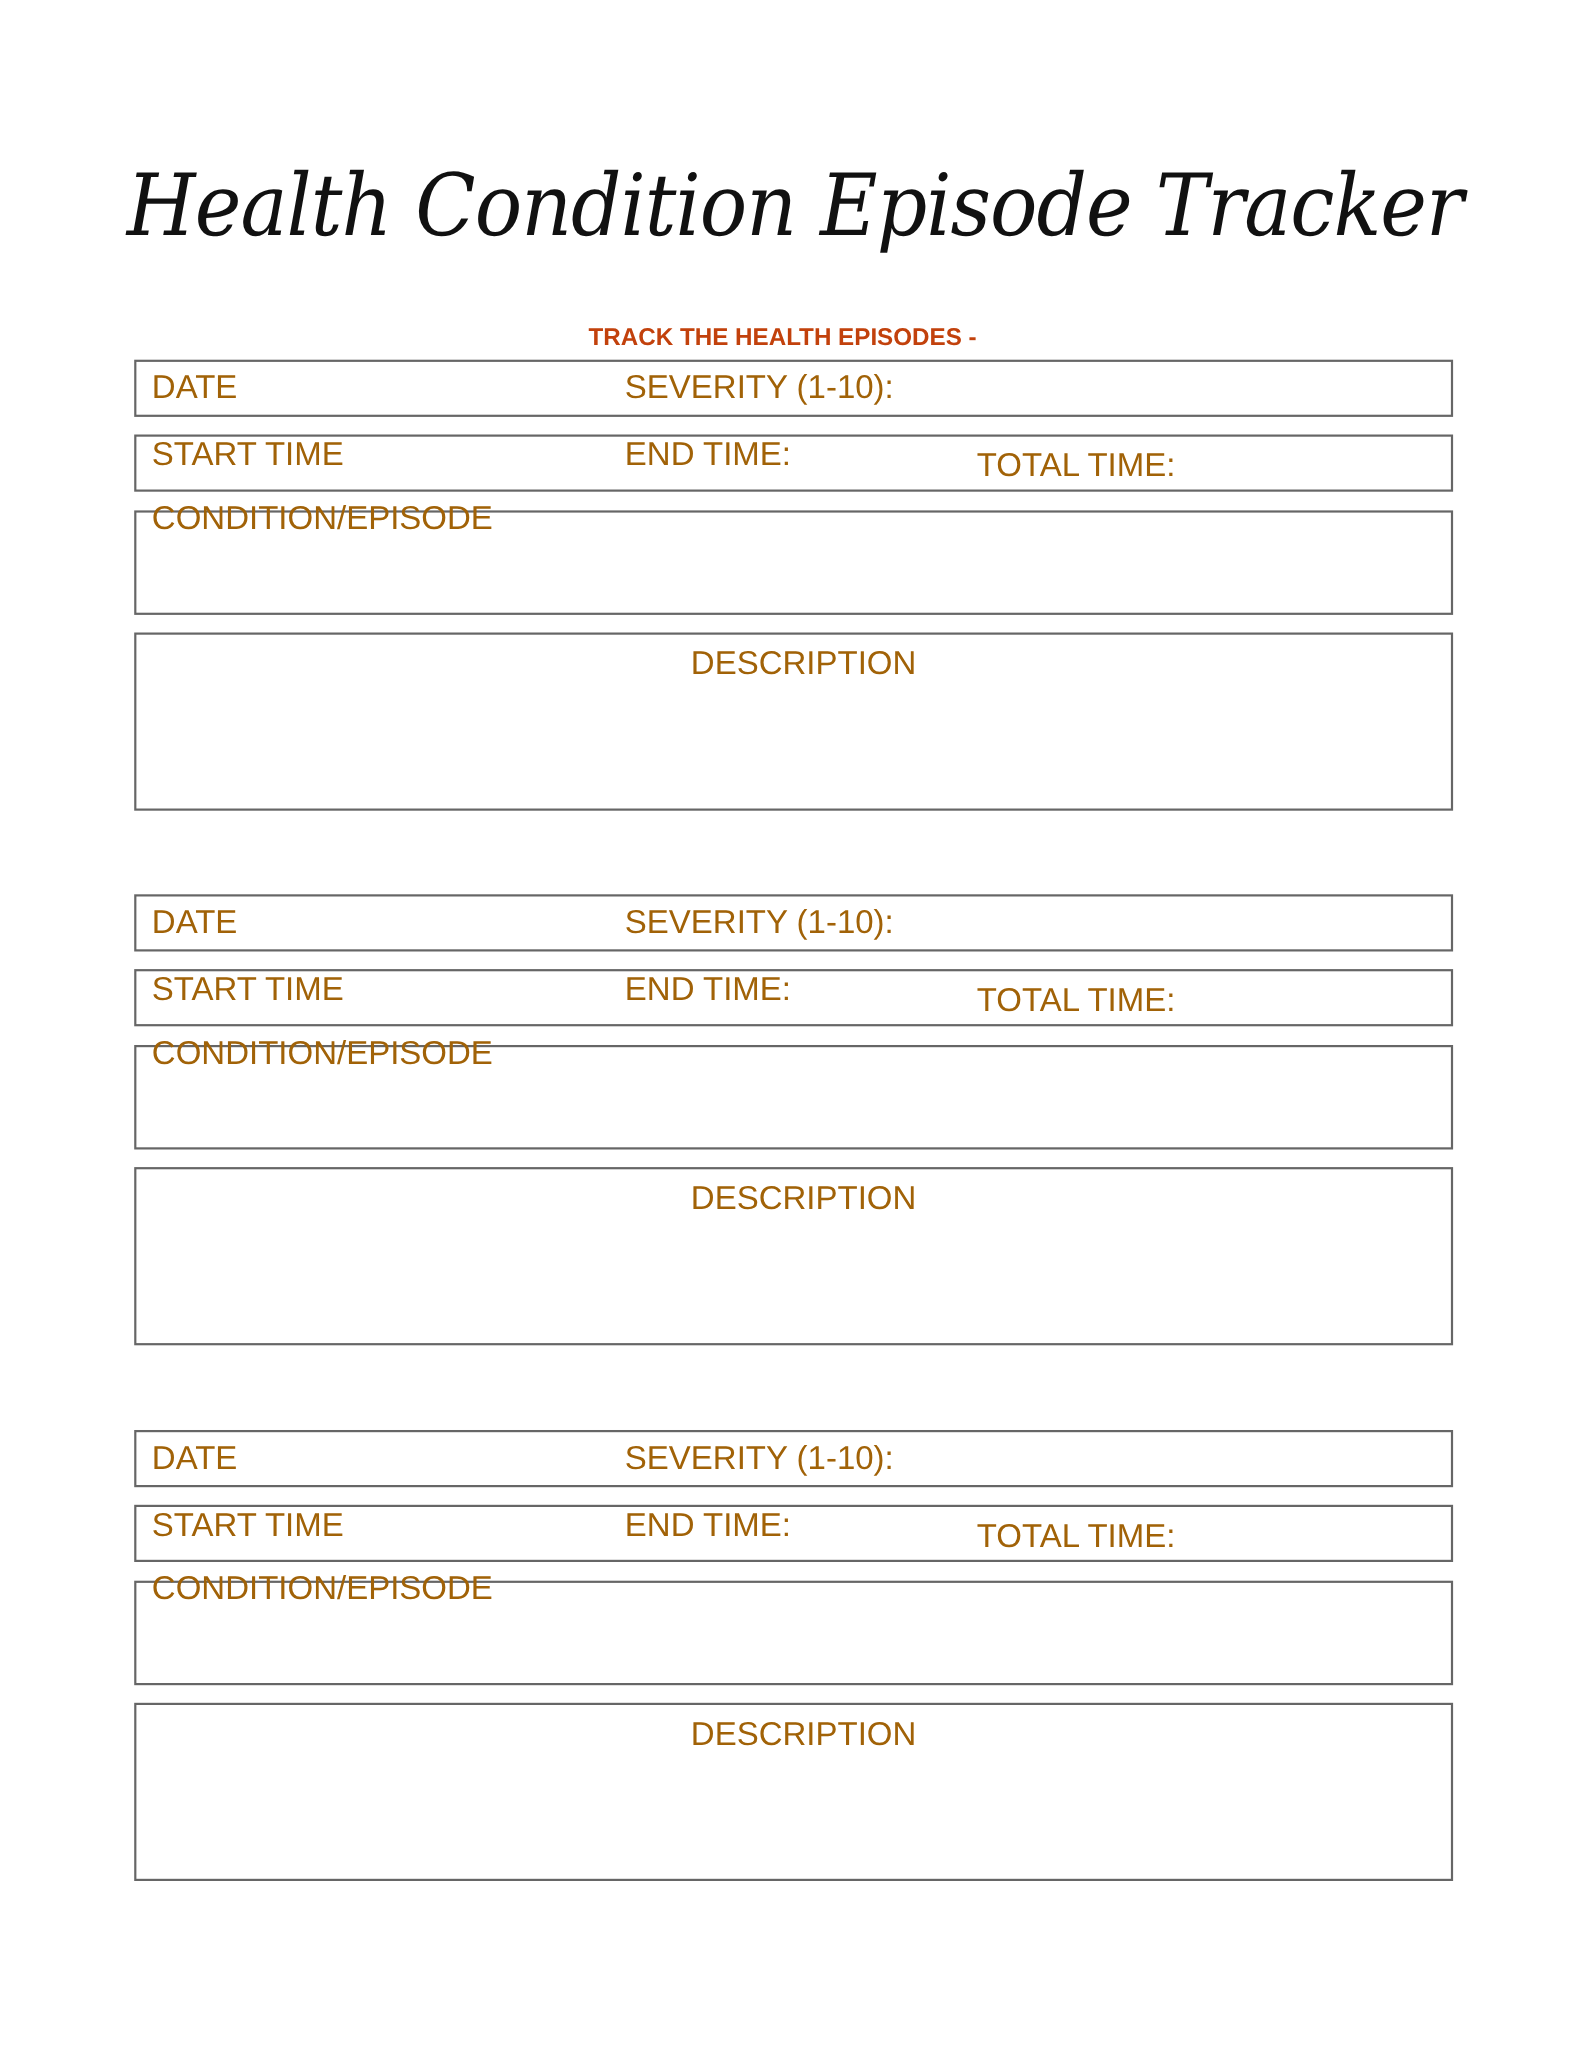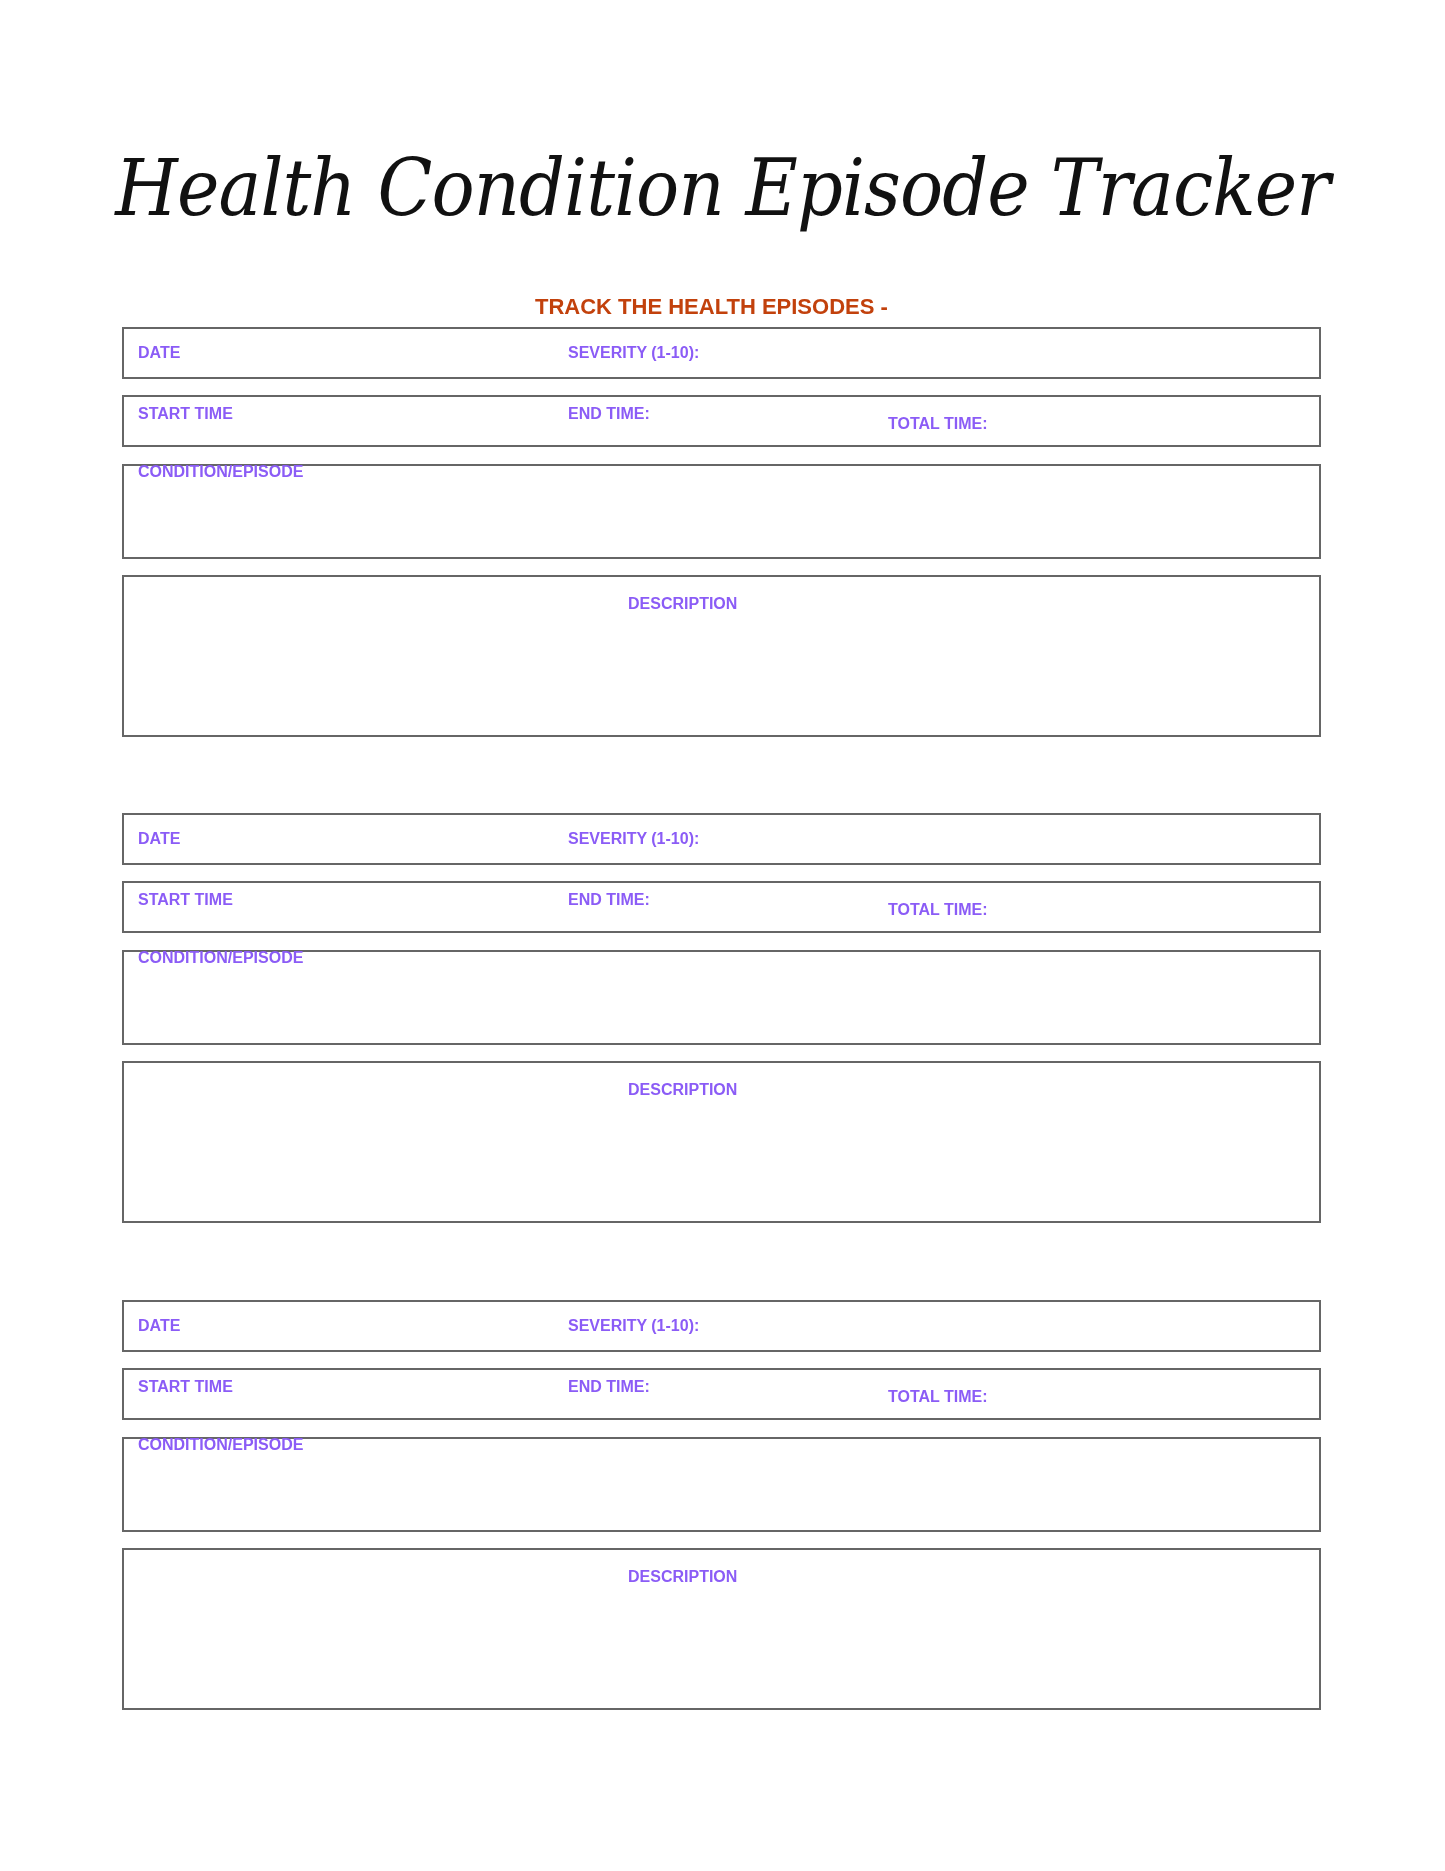--- a/index.html
+++ b/index.html
@@ -13,22 +13,22 @@
   }
   .subtitle {
     position: absolute; left: 535px; top: 262px; width: 380px;
     font-weight: bold; font-size: 22px; line-height: 28px; color: #c2410c; white-space: nowrap; margin-top: 31px;
   }
   .box {
     position: absolute; left: 122px; width: 1199px;
     border: 2px solid #666; box-sizing: border-box; background: #fff;
   }
   .lbl {
-    position: absolute; font-weight: bold; font-size: 16px; line-height: 26px;
-    color: #8b5cf6; white-space: nowrap;
+    position: absolute; font-weight: normal; font-size: 30px; line-height: 26px;
+    color: #a16207; white-space: nowrap;
   }
   .row-date   { height: 52px; }
   .row-time   { height: 52px; }
   .row-cond   { height: 95px; }
   .row-desc   { height: 162px; }
 </style>
 </head>
 <body>
 
 <div class="title">Health Condition Episode Tracker</div>

